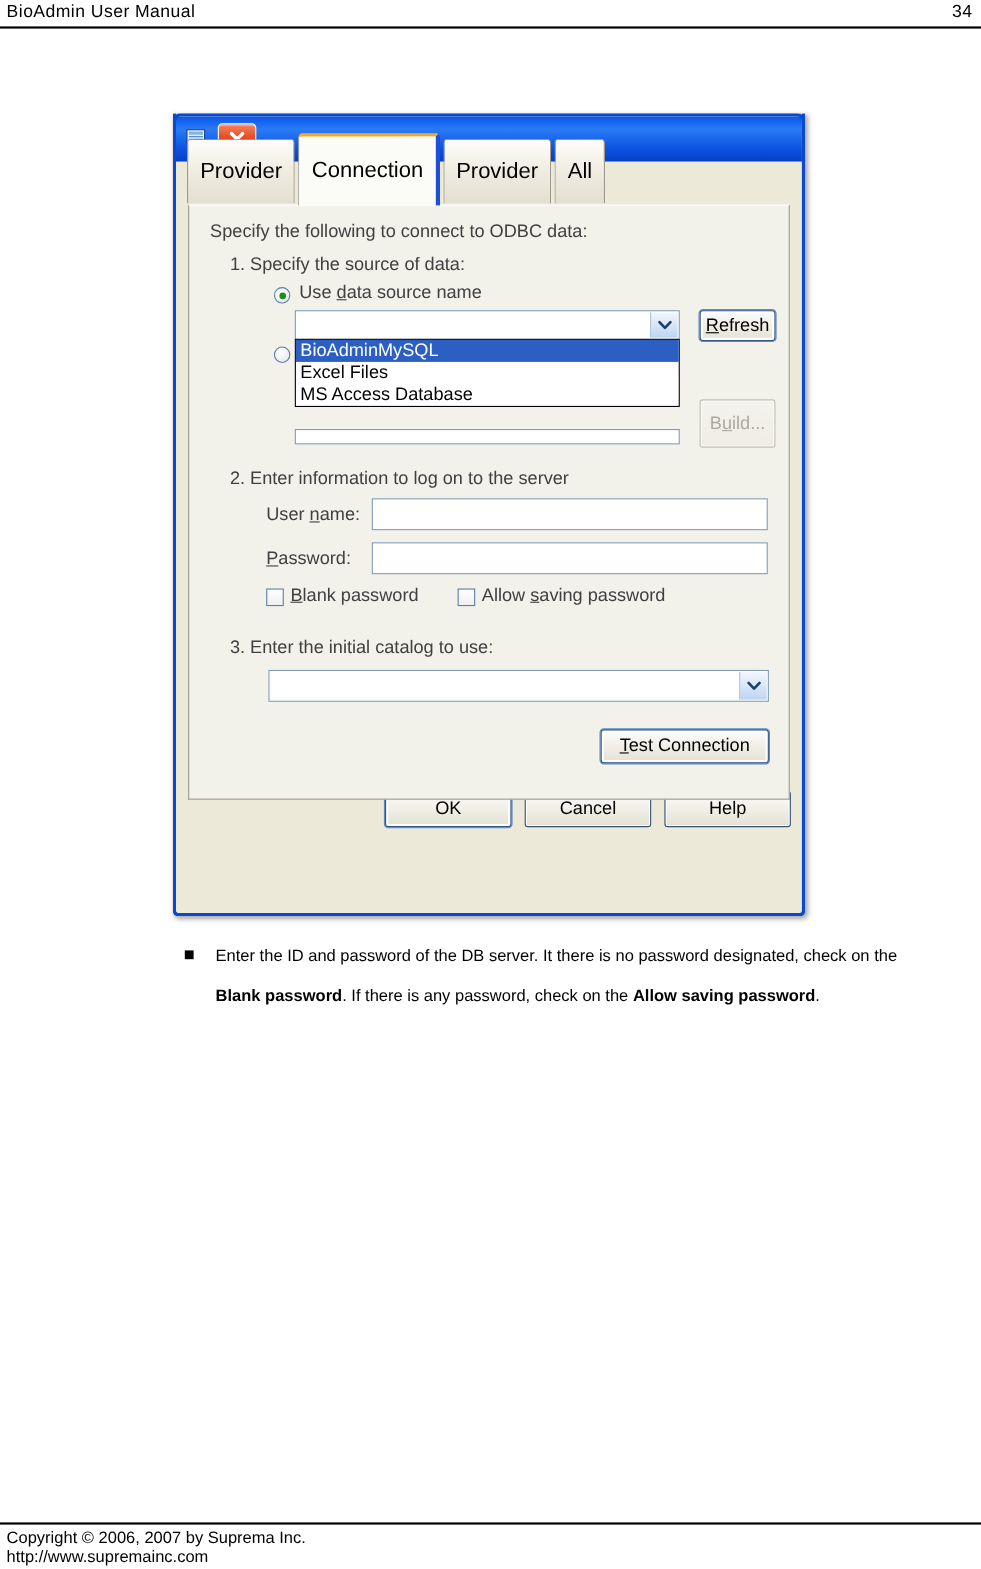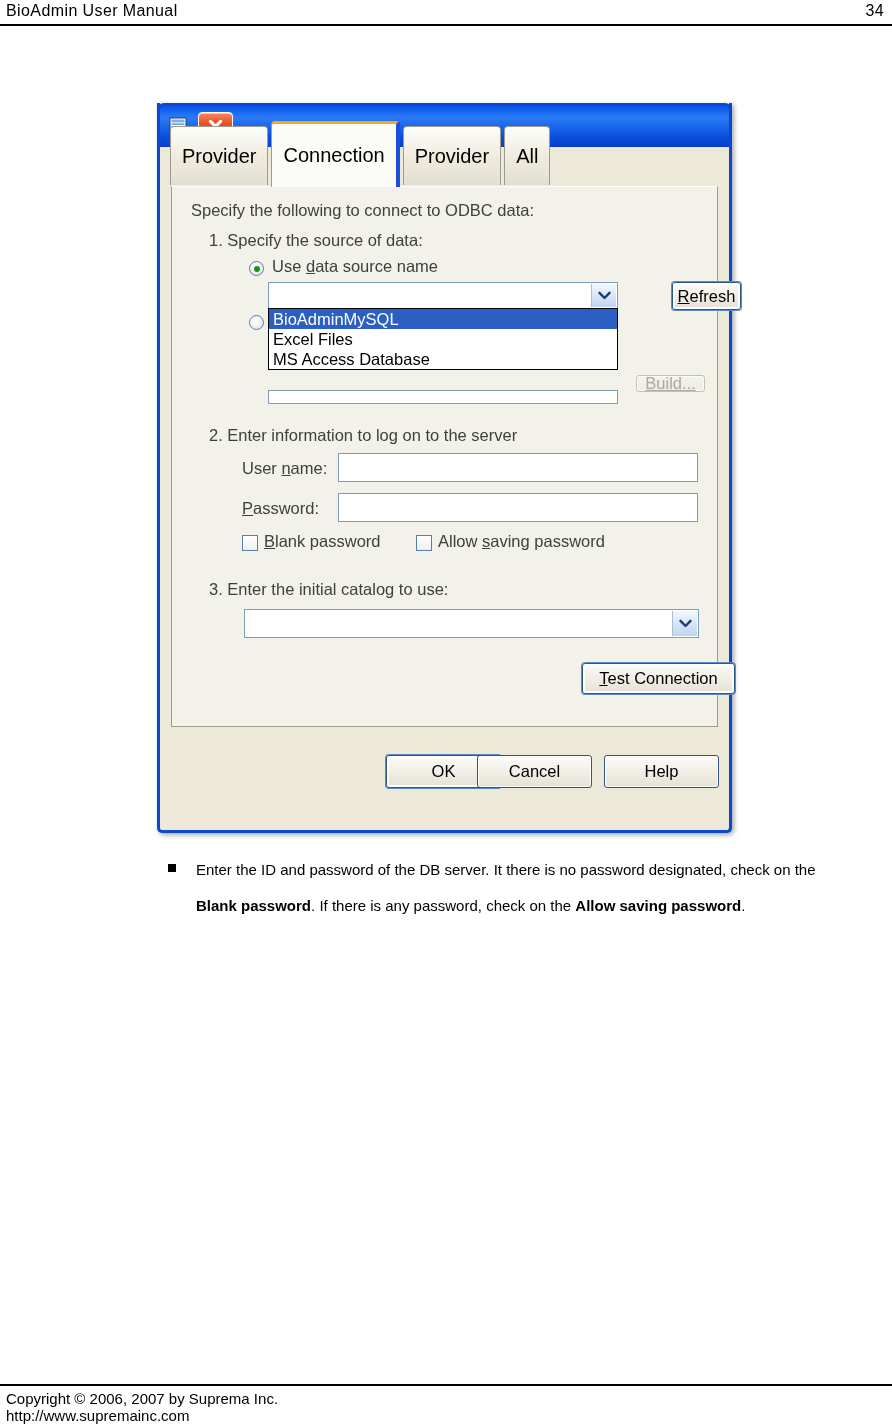--- a/index.html
+++ b/index.html
@@ -252,37 +252,36 @@
   }
   .btn.disabled {
     color: #aba9a0;
     border: 1px solid #c3c1b6;
     background: linear-gradient(180deg,#f4f3ed 0%,#eeece3 100%);
     box-shadow: inset 0 0 0 1px #fbfbf8;
   }
   .btn.default {
     border: 1px solid #2f5688;
     box-shadow: inset 0 0 0 2px #ffffff, 0 0 0 1px #5a8ac8;
-    margin-left: 36px;
   }
 
   
   .checkbox {
     position: absolute;
     width: 16px; height: 16px;
     background: linear-gradient(180deg,#ffffff 0%,#f0f0f0 100%);
     border: 1px solid #5a7fae;
     box-sizing: border-box;
   }
 
   
   .dlg-buttons {
     position: absolute;
     left: 0;
-    top: 652px;
+    top: 616px;
     width: 100%;
     height: 40px;
   }
 
   
   .body-copy {
     position: absolute;
     left: 160px;
     top: 852px;
     width: 680px;
@@ -375,21 +374,21 @@
         <div class="opt">Excel Files</div>
         <div class="opt">MS Access Database</div>
       </div>
 
       <div class="field" style="left:96px; top:203px; width:350px; height:14px; z-index:0;"></div>
 
       <div class="btn default" style="left:464px; top:95px; width:69px; height:28px;">
         <span><span class="u">R</span>efresh</span>
       </div>
 
-      <div class="btn disabled" style="left:464px; top:188px; width:69px; height:17px;text-decoration:underline;">
+      <div class="btn disabled" style="left:464px; top:176px; width:69px; height:44px;">
         <span>B<span class="u">u</span>ild...</span>
       </div>
 
       <div class="lbl" style="left:37px; top:239px;">2. Enter information to log on to the server</div>
 
       <div class="lbl" style="left:70px; top:272px;">User <span class="u">n</span>ame:</div>
       <div class="field" style="left:166px; top:266px; width:360px; height:29px;">
         <span style="display:block;padding:4px 0 0 4px;font-size:16.5px;"></span>
       </div>
 

